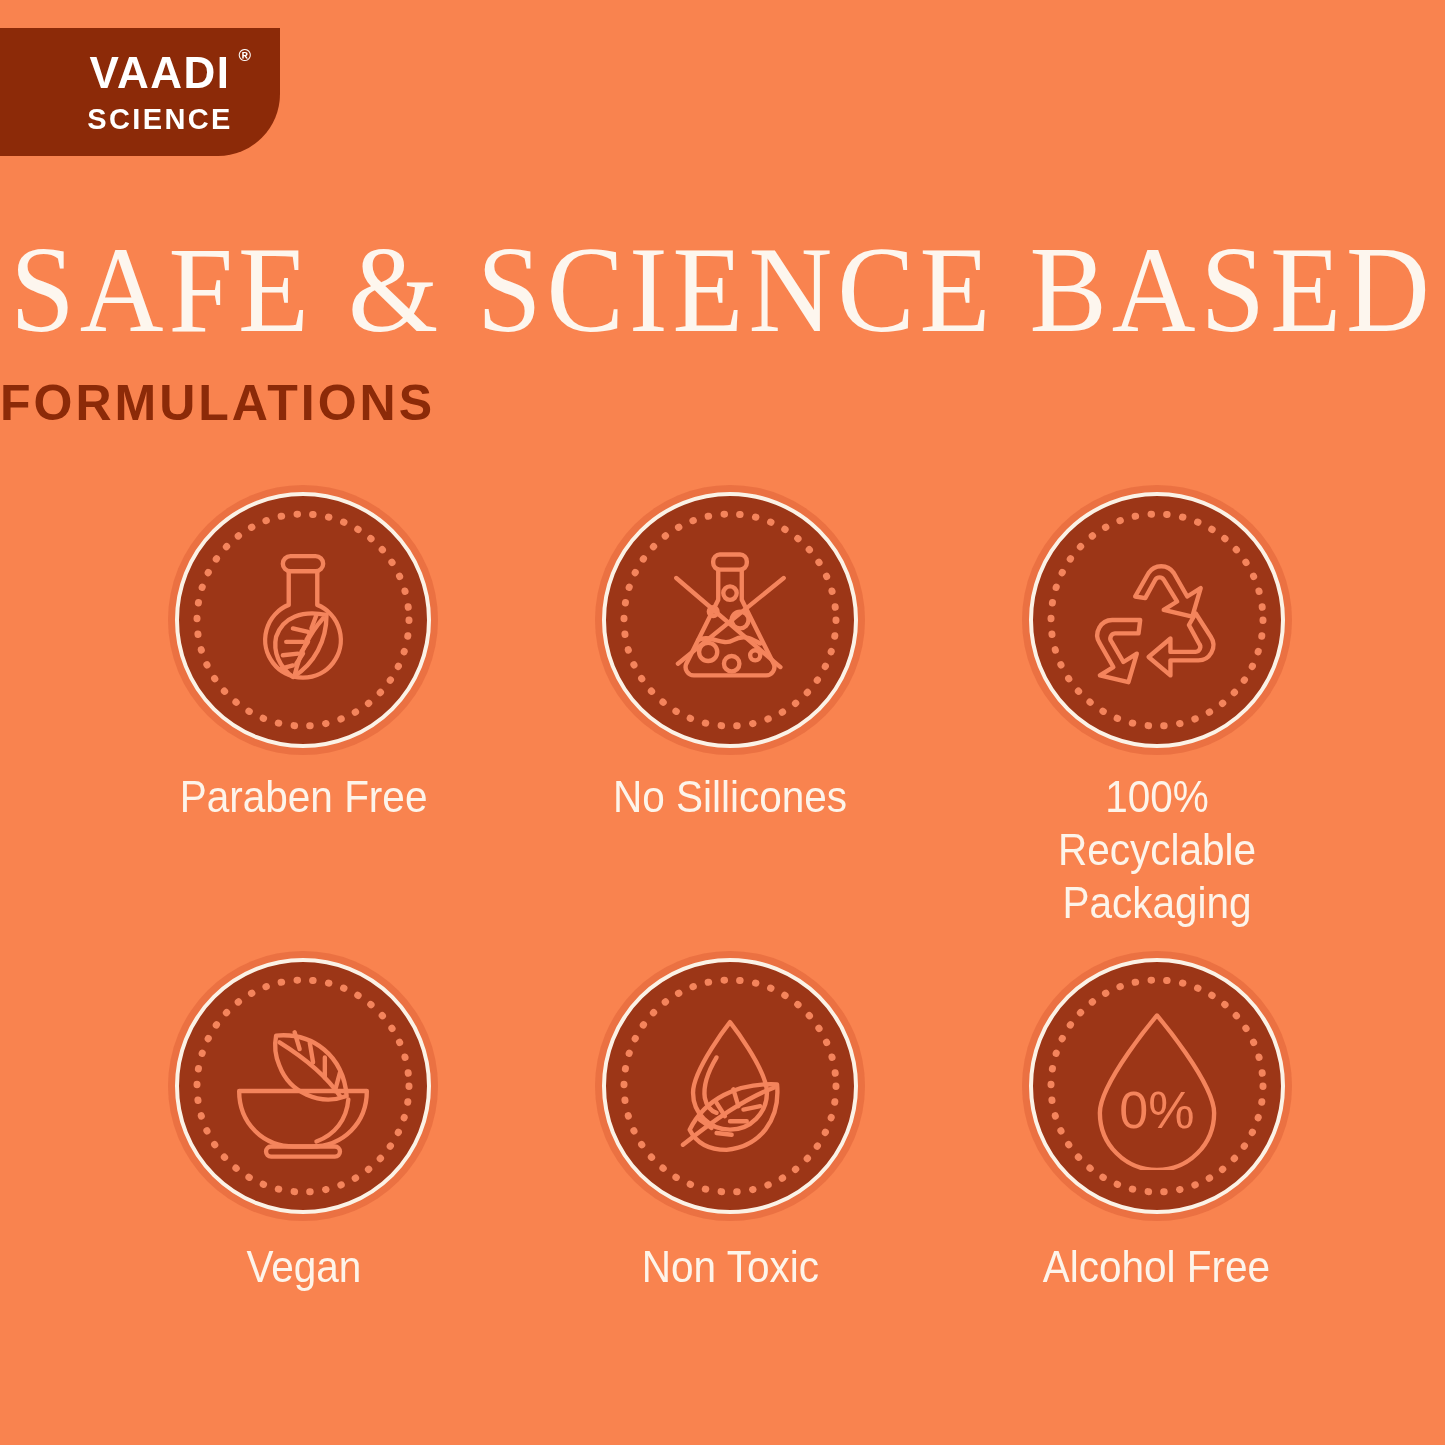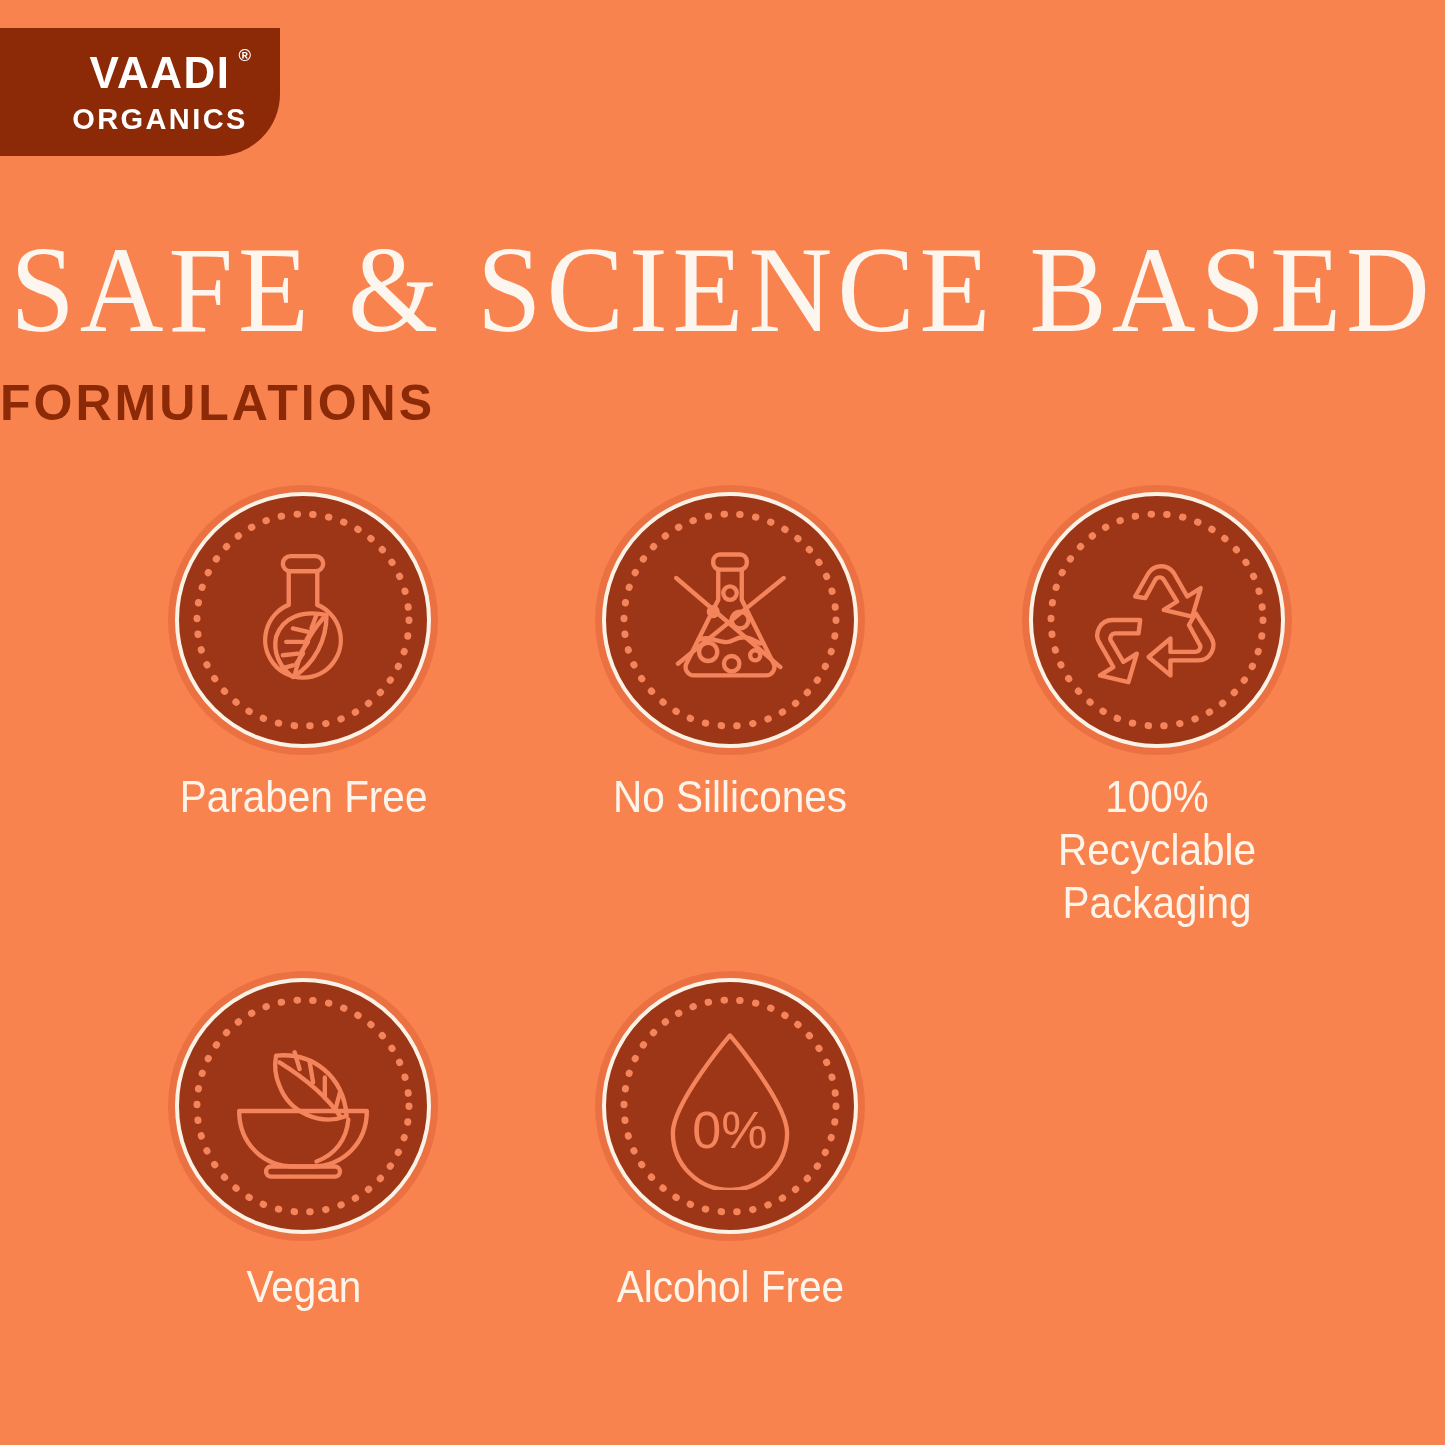--- a/index.html
+++ b/index.html
@@ -92,21 +92,21 @@
   }
 
   
   #badge-grid {
     position: absolute;
     top: 492px;
     left: 90px;
     width: 1280px;
     display: grid;
     grid-template-columns: repeat(3, 1fr);
-    row-gap: 49px;
+    row-gap: 29px;
   }
   .badge-cell {
     display: flex;
     flex-direction: column;
     align-items: center;
   }
   .badge-disc {
     position: relative;
     width: 256px;
     height: 256px;
@@ -145,21 +145,21 @@
 </style>
 </head>
 <body>
 
 <div id="logo-badge">
   <div id="logo-badge-inner">
     <div id="logo-wordmark">
       <span>VAADI</span>
       <span id="logo-reg">®</span>
     </div>
-    <div id="logo-sub">ORGANICS</div>
+    <div id="logo-sub">SCIENCE</div>
   </div>
 </div>
 
 <div id="headline">SAFE &amp; SCIENCE BASED</div>
 <div id="subhead">FORMULATIONS</div>
 
 <div id="badge-grid">
 
   <div class="badge-cell">
     <div class="badge-disc">
@@ -232,20 +232,38 @@
           <path d="M48 28 L45 18 M56 36 L54 24 M63 45 L63 33 M69 53 L72 42"></path>
           <path d="M12 53 H88 C88 72 74 86 55 86 H45 C26 86 12 72 12 53 Z"></path>
           <path d="M77 58 C76 70 69 79 58 83"></path>
           <rect x="28" y="86" width="44" height="6" rx="3"></rect>
         </svg>
       </div>
     </div>
     <div class="badge-label">Vegan</div>
   </div>
 
+  <div class="badge-cell row2">
+    <div class="badge-disc">
+      <svg class="badge-dots" viewBox="0 0 226 226">
+        <circle cx="113" cy="113" r="106" fill="none" stroke="#F4845C" stroke-width="7" stroke-linecap="round" stroke-dasharray="0.5 15.4"></circle>
+      </svg>
+      <div class="badge-art">
+        <svg viewBox="0 0 100 100" fill="none" stroke="#F4845C" stroke-width="2.6" stroke-linecap="round" stroke-linejoin="round">
+          <path d="M50 12 C50 12 72 40 72 54 A22 22 0 0 1 28 54 C28 40 50 12 50 12 Z"></path>
+          <path d="M42 33 C36 43 34 50 35 57 C36 62 39 65 42 66"></path>
+          <path d="M78 49 C80 70 68 86 48 88 C38 88 30 84 26 76 C35 58 54 48 78 49 Z"></path>
+          <path d="M76 51 C58 58 41 70 22 85"></path>
+          <path d="M55 62 L52 52 M47 68 L42 60 M39 75 L32 70"></path>
+          <path d="M58 64 L68 62 M50 71 L60 71 M42 78 L51 79"></path>
+        </svg>
+      </div>
+    </div>
+    <div class="badge-label">Non Toxic</div>
+  </div>
 
   <div class="badge-cell row2">
     <div class="badge-disc">
       <svg class="badge-dots" viewBox="0 0 226 226">
         <circle cx="113" cy="113" r="106" fill="none" stroke="#F4845C" stroke-width="7" stroke-linecap="round" stroke-dasharray="0.5 15.4"></circle>
       </svg>
       <div class="badge-art">
         <svg viewBox="0 0 100 100" fill="none" stroke="#F4845C" stroke-width="2.6" stroke-linecap="round" stroke-linejoin="round">
           <path d="M50 8 C50 8 84 48 84 66 A34 34 0 0 1 16 66 C16 48 50 8 50 8 Z"></path>
           <text x="50" y="75" text-anchor="middle" fill="#F4845C" stroke="none" font-family="Liberation Sans, sans-serif" font-size="31">0%</text>

